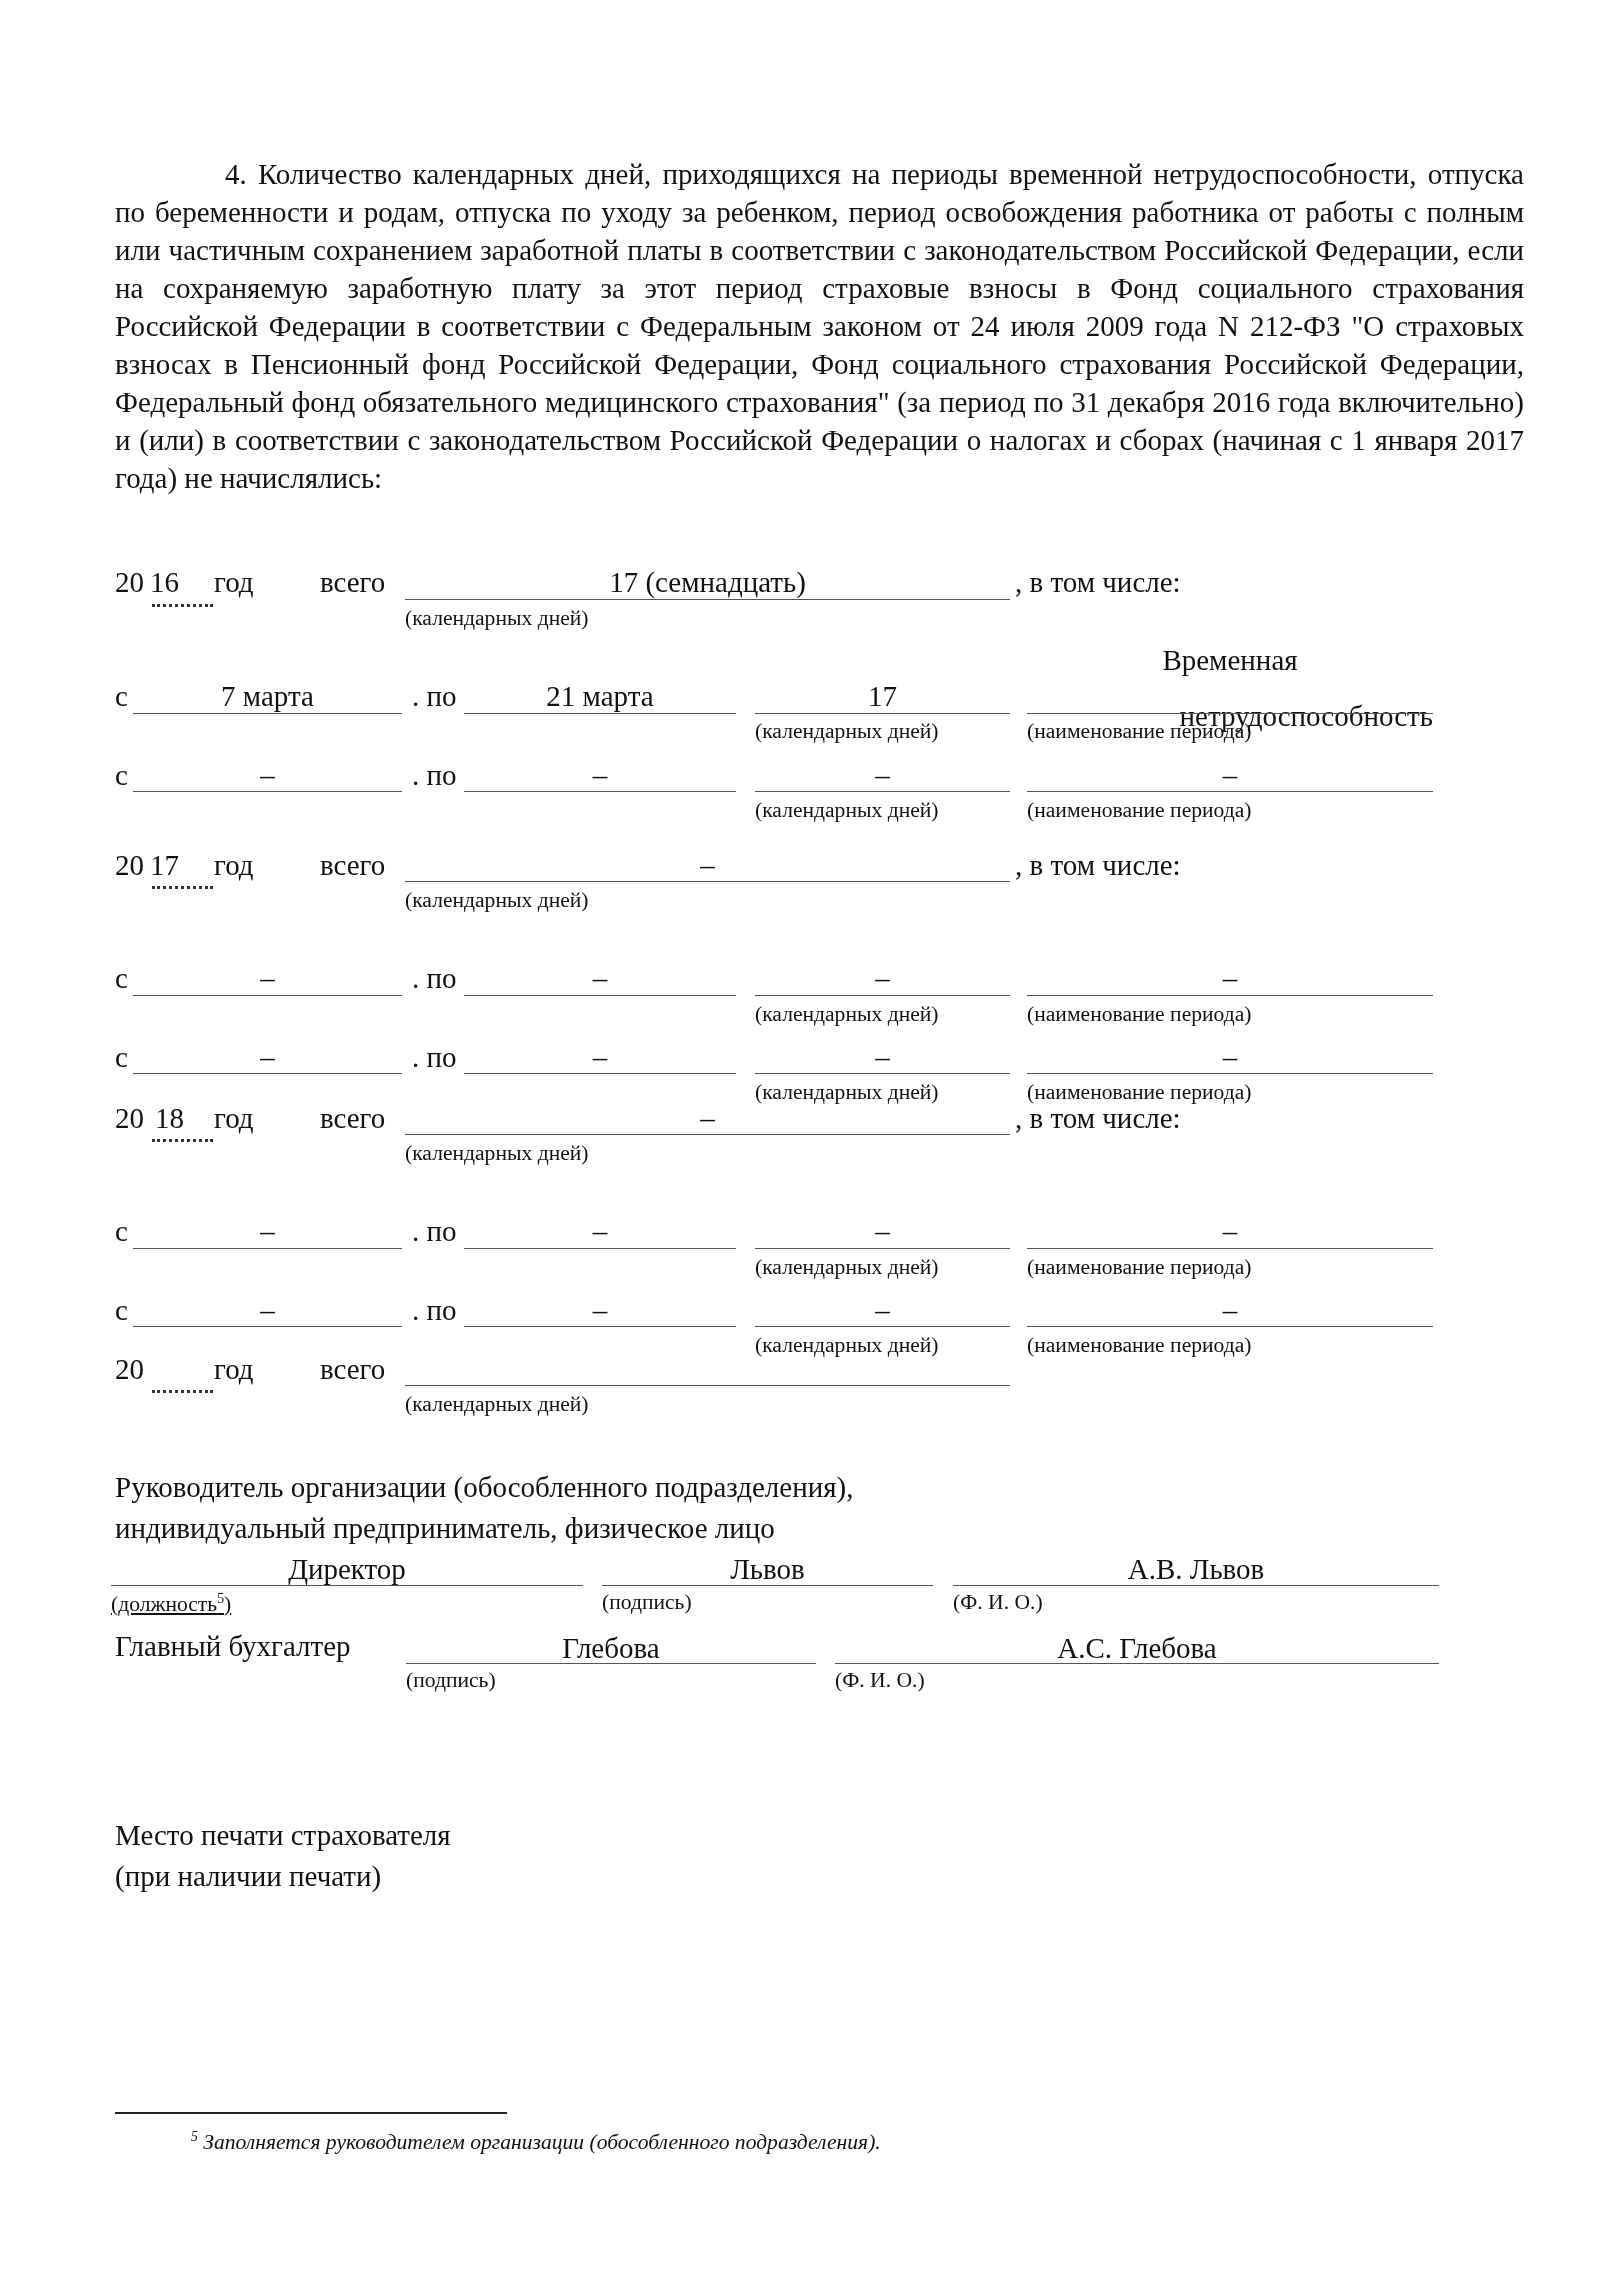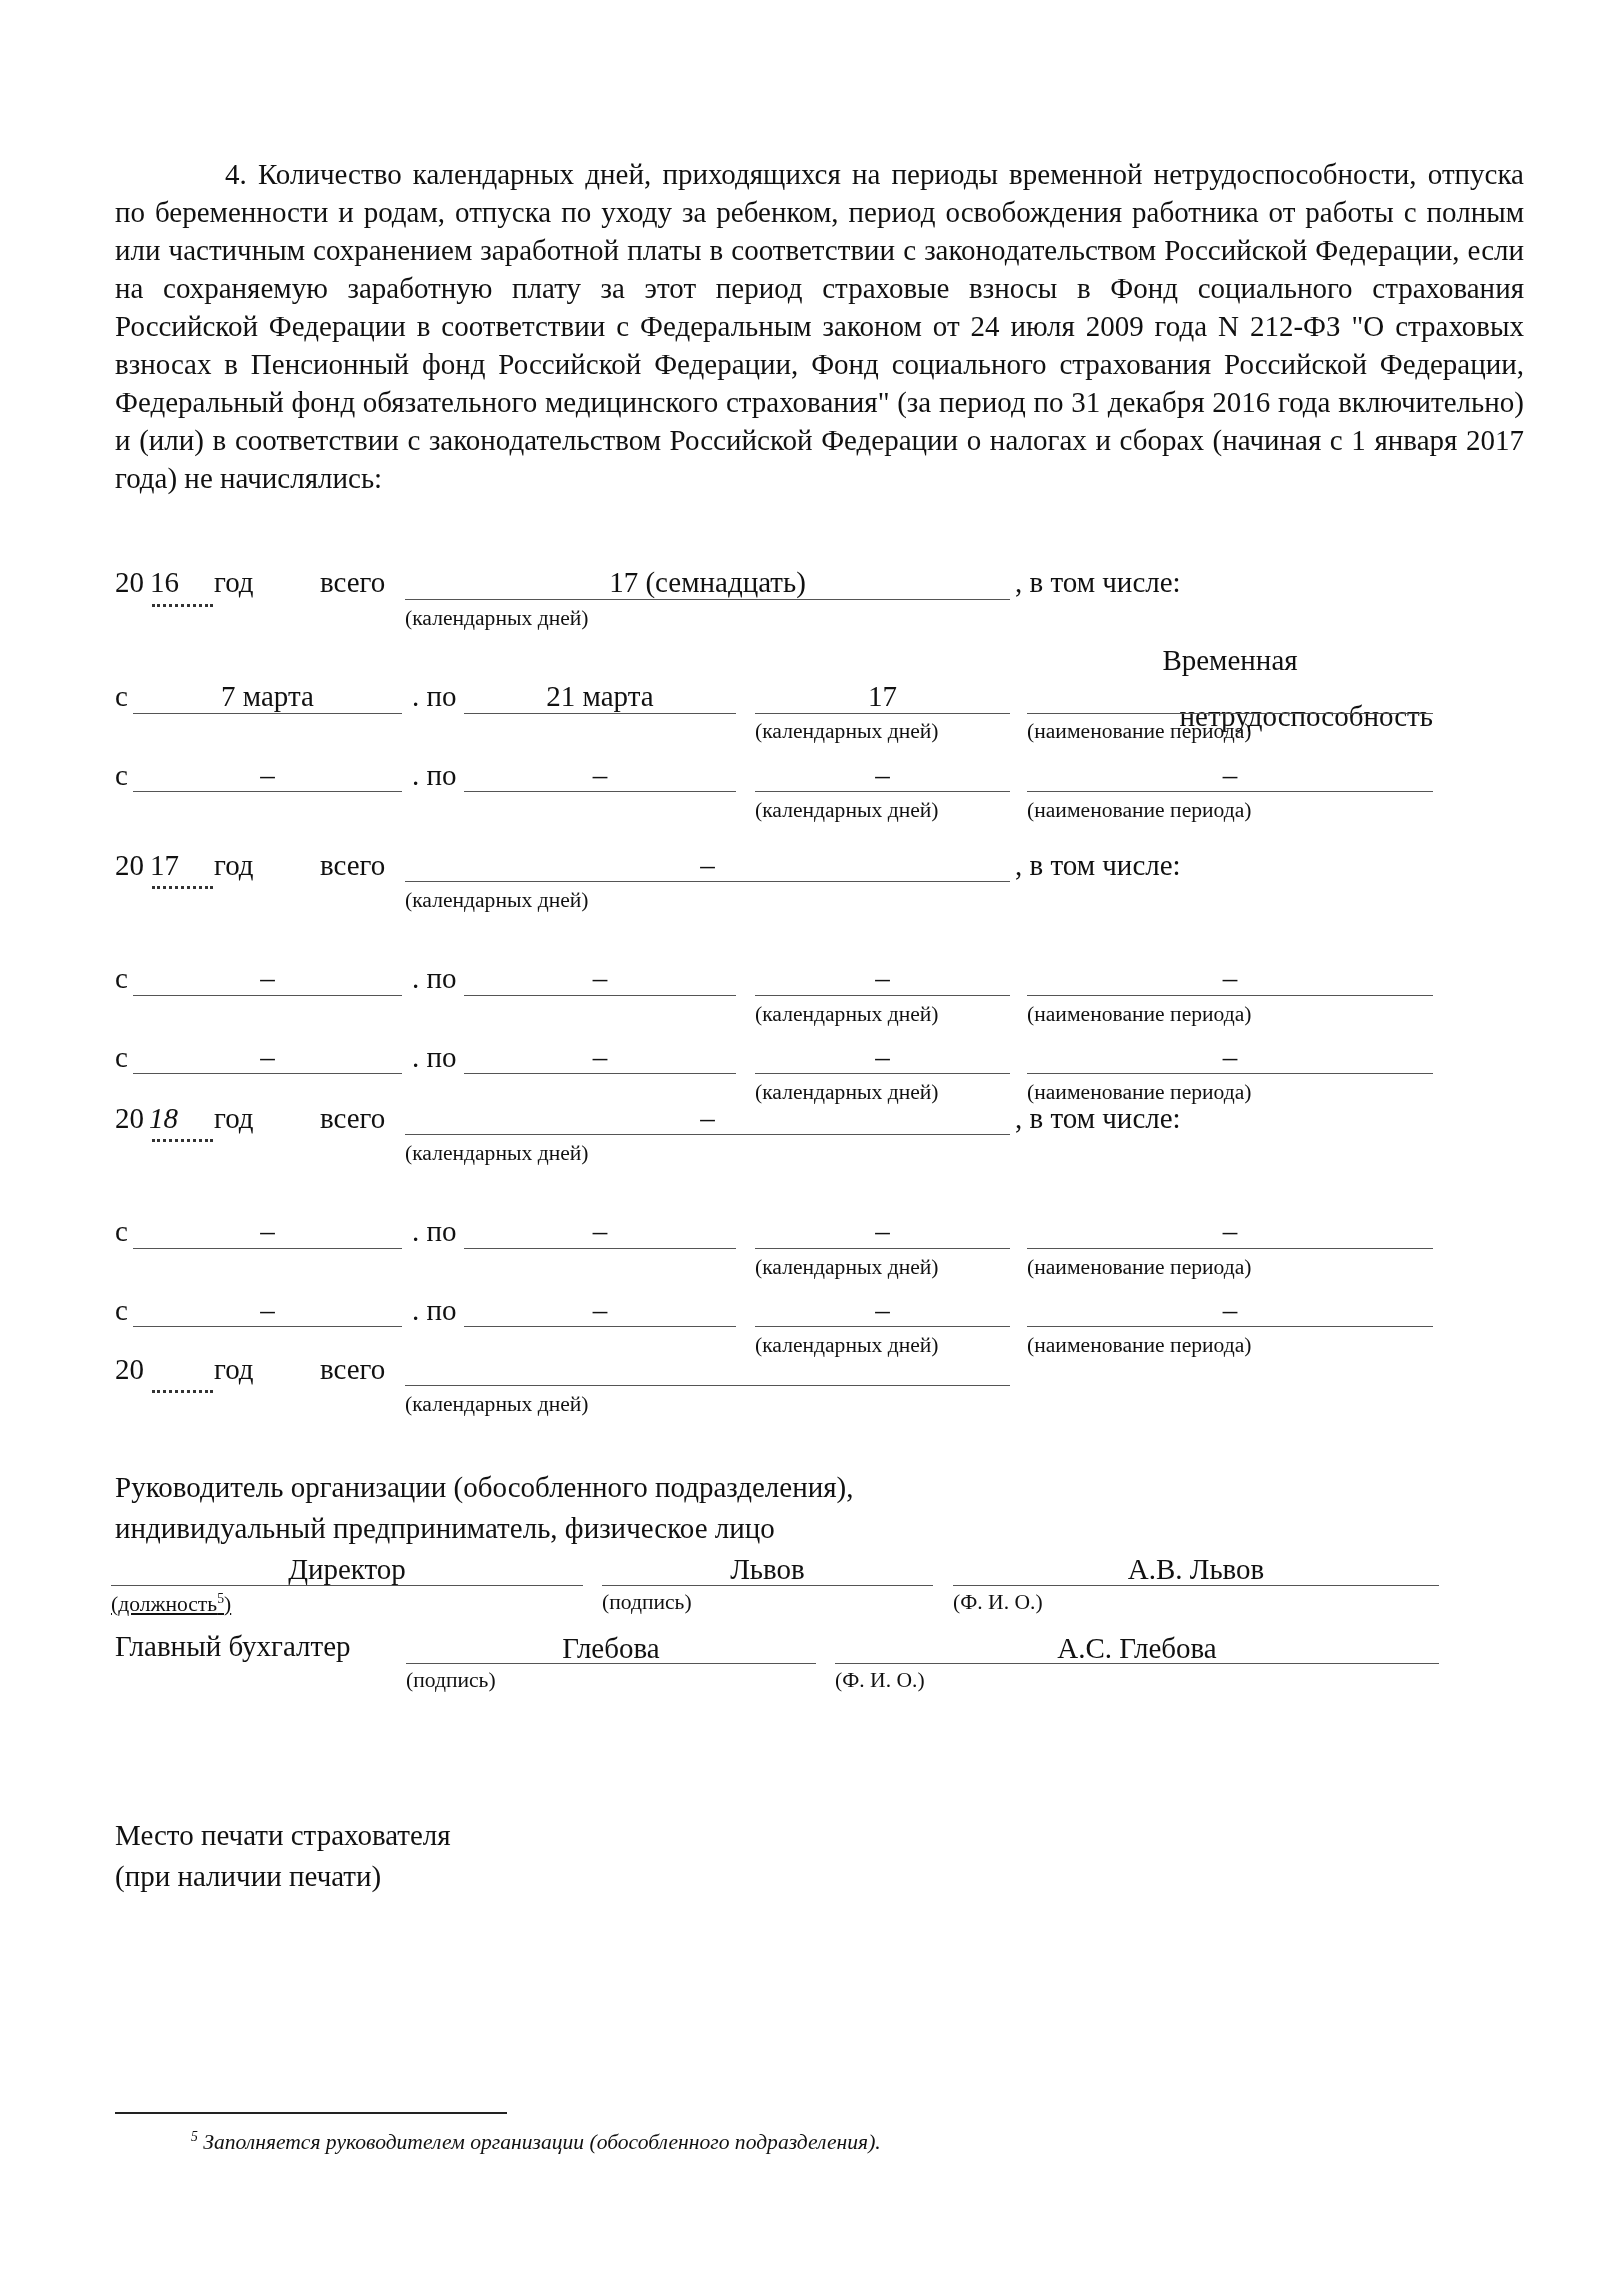--- a/index.html
+++ b/index.html
@@ -85,21 +85,21 @@
     <div class="abs uline" style="left:133px; width:269px; top:1073px;"></div>
     <div class="abs t" style="left:412px; top:1043px;">. по</div>
     <div class="abs field" style="left:464px; width:272px; top:1043px;">–</div>
     <div class="abs uline" style="left:464px; width:272px; top:1073px;"></div>
     <div class="abs field" style="left:755px; width:255px; top:1043px;">–</div>
     <div class="abs uline" style="left:755px; width:255px; top:1073px;"></div>
     <div class="abs cap" style="left:755px; width:255px; top:1082px;">(календарных дней)</div>
     <div class="abs field" style="left:1027px; width:406px; top:1043px;">–</div>
     <div class="abs uline" style="left:1027px; width:406px; top:1073px;"></div>
     <div class="abs cap" style="left:1027px; width:406px; top:1082px;">(наименование периода)</div>
-    <div class="abs t" style="left:115px; top:1104px;"><span>20</span><span class="yr-num"><span style="margin-left: 5px; font-style: italic;">18</span></span></div>
+    <div class="abs t" style="left:115px; top:1104px;"><span>20</span><span class="yr-num"><span style="margin-left: 11px;">18</span></span></div>
     <div class="abs yr-dots" style="left:152px; top:1139px;"></div>
     <div class="abs t" style="left:214px; top:1104px;">год</div>
     <div class="abs t" style="left:320px; top:1104px;">всего</div>
     <div class="abs field" style="left:405px; width:605px; top:1104px;">–</div>
     <div class="abs uline" style="left:405px; width:605px; top:1134px;"></div>
     <div class="abs cap" style="left:405px; width:605px; top:1143px;">(календарных дней)</div>
     <div class="abs t" style="left:1015px; top:1104px;">, в том числе:</div>
     <div class="abs t" style="left:115px; top:1217px;">с</div>
     <div class="abs field" style="left:133px; width:269px; top:1217px;">–</div>
     <div class="abs uline" style="left:133px; width:269px; top:1248px;"></div>

